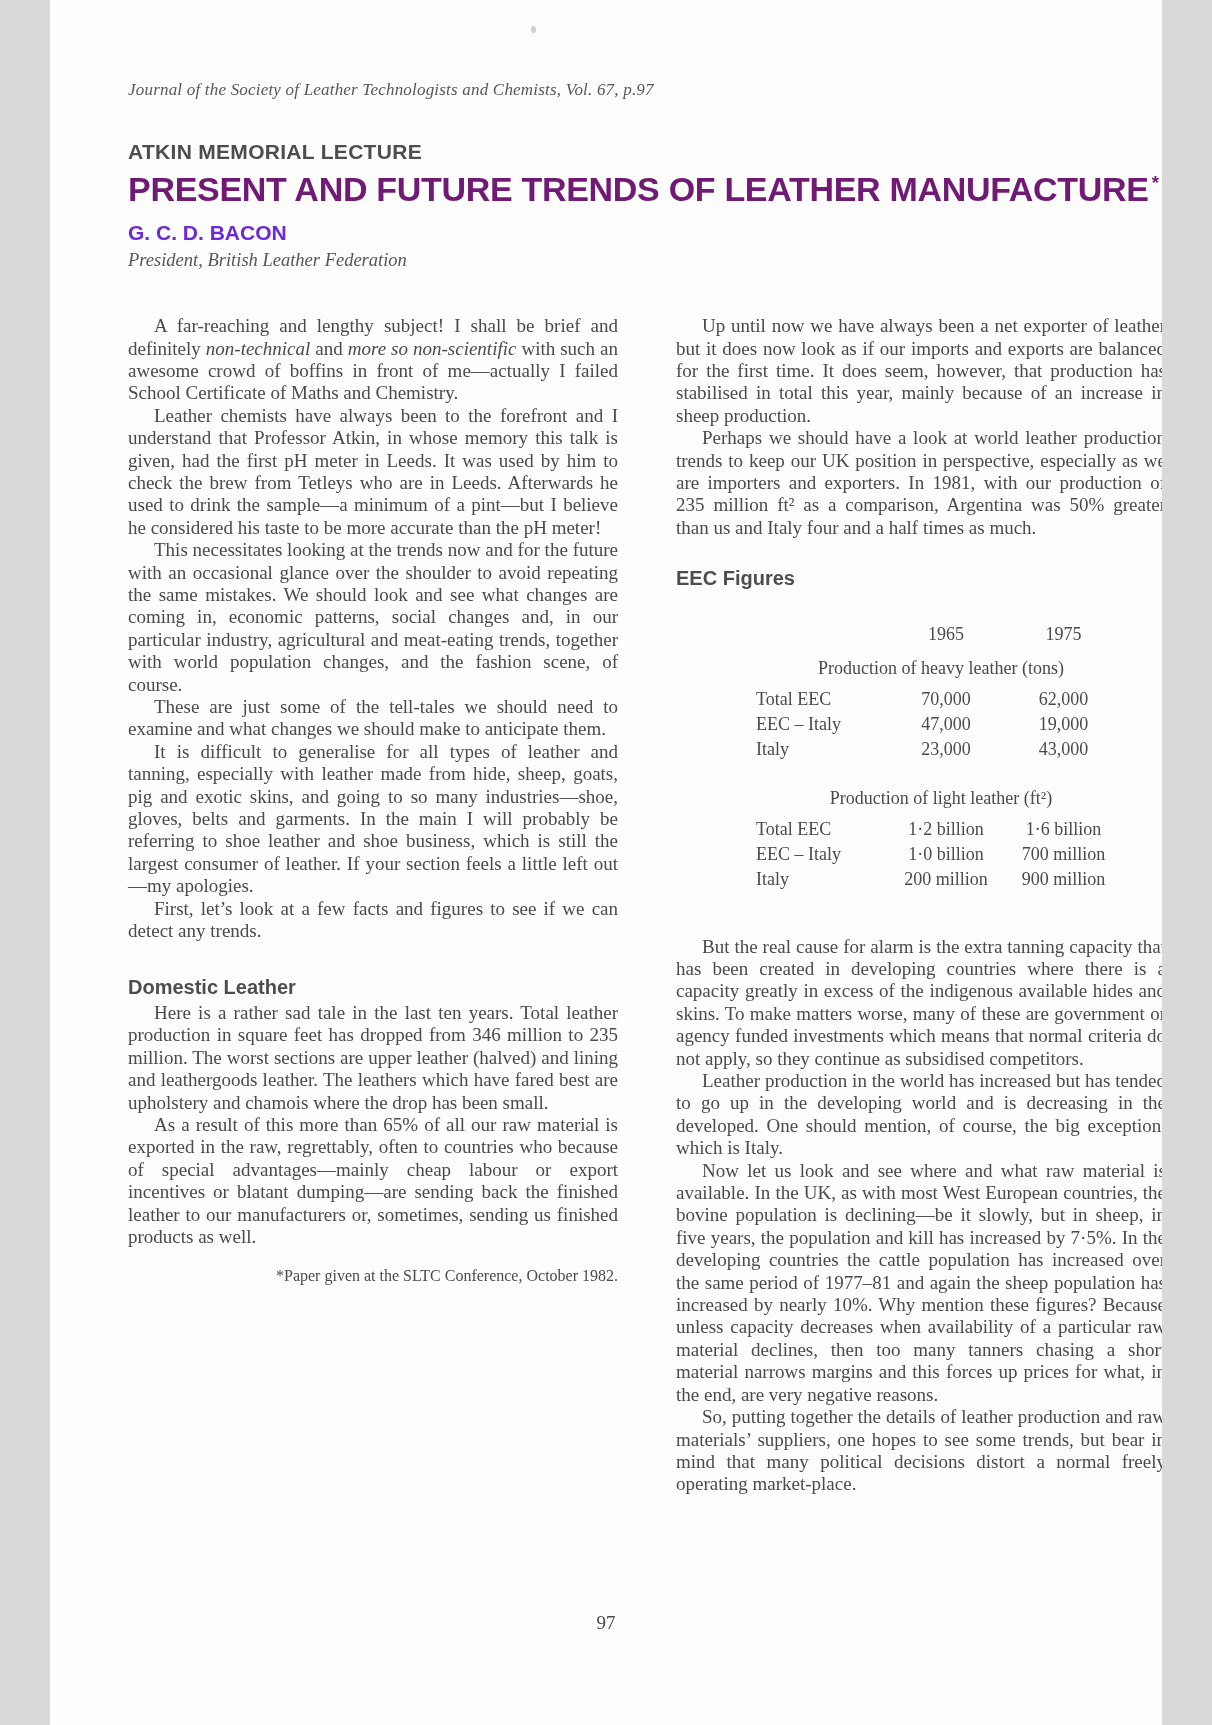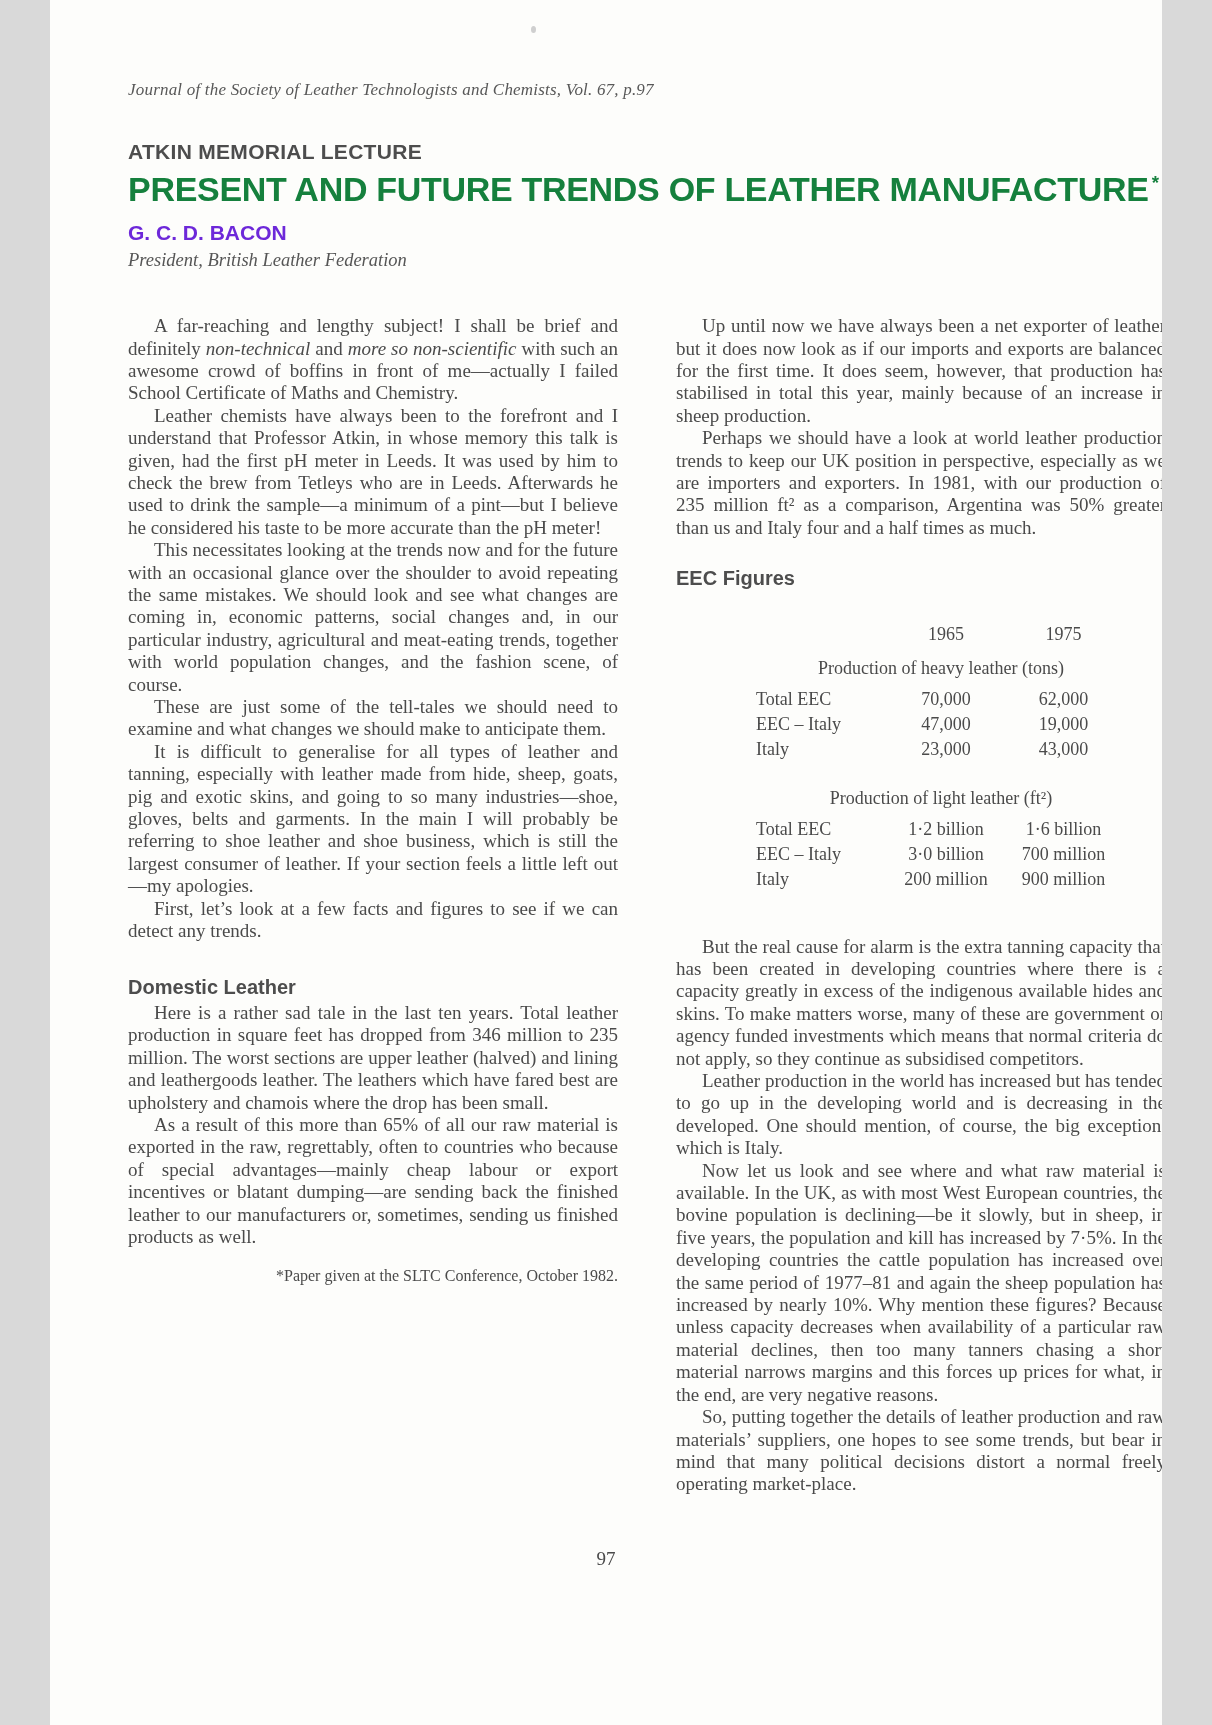--- a/index.html
+++ b/index.html
@@ -4,39 +4,39 @@
 <style>
   html,body{margin:0;padding:0;background:#d9d9d9;}
   .page{
     width:1112px;height:1725px;margin:0 auto;position:relative;
     background:#fdfdfb;overflow:hidden;box-sizing:border-box;
     font-family:"Liberation Serif","DejaVu Serif",serif;color:#4a4a4a;
   }
   .content{position:absolute;left:78px;top:80px;width:1038px;}
   .journal-line{font-style:italic;font-size:17px;letter-spacing:.2px;color:#585858;}
   .kicker{margin-top:40px;font-family:"Liberation Sans","DejaVu Sans",sans-serif;font-weight:700;font-size:21px;color:#4d4d4d;letter-spacing:.3px;}
-  .title{margin:6px 0 0 0;font-family:"Liberation Sans","DejaVu Sans",sans-serif;font-weight:700;font-size:34px;color:#15803d;letter-spacing:-.3px;line-height:1.15;}
+  .title{margin:6px 0 0 0;font-family:"Liberation Sans","DejaVu Sans",sans-serif;font-weight:700;font-size:34px;color:#701a75;letter-spacing:-.3px;line-height:1.15;}
   .title .star{font-size:.55em;vertical-align:super;margin-left:3px;}
   .author{margin-top:12px;font-family:"Liberation Sans","DejaVu Sans",sans-serif;font-weight:700;font-size:21px;color:#6d28d9;}
   .affiliation{margin-top:5px;font-style:italic;font-size:18.5px;color:#565656;}
   .columns{display:flex;gap:58px;margin-top:44px;}
   .col{width:490px;font-size:19px;line-height:22.4px;text-align:justify;color:#4a4a4a;}
   .col p{margin:0;text-indent:26px;}
   .col p em{font-style:italic;}
   .section-heading{margin:34px 0 3px 0;font-family:"Liberation Sans","DejaVu Sans",sans-serif;font-weight:700;font-size:20px;color:#4d4d4d;}
   .section-heading.eec{margin:28px 0 0 0;}
   .footnote{margin-top:18px;font-size:16px;text-align:right;padding-left:12px;line-height:20px;}
   .eec-table{margin:32px 0 0 80px;font-size:18px;color:#4a4a4a;}
   .t-years,.t-row{display:grid;grid-template-columns:135px 110px 125px;line-height:25px;}
   .t-num{text-align:center;}
   .t-label{text-align:left;}
   .t-caption{width:370px;text-align:center;margin:9px 0 7px 0;line-height:24px;}
   .t-caption.light{margin-top:24px;}
   .after-table{margin-top:44px;}
-  .page-number{position:absolute;top:1548px;left:0;width:100%;text-align:center;font-size:19px;color:#4a4a4a;}
+  .page-number{position:absolute;top:1612px;left:0;width:100%;text-align:center;font-size:19px;color:#4a4a4a;}
   .scan-speck{position:absolute;left:481px;top:26px;width:5px;height:7px;background:#cfcfcf;border-radius:50%;}
 </style>
 </head>
 <body>
 
 <div class="page">
   <div class="scan-speck"></div>
   <div class="content">
 
     <div class="journal-line">Journal of the Society of Leather Technologists and Chemists, Vol. 67, p.97</div>
@@ -99,21 +99,21 @@
           </div>
 
           <div class="t-caption light">Production of light leather (ft²)</div>
           <div class="t-row">
             <span class="t-label">Total EEC</span>
             <span class="t-num">1·2 billion</span>
             <span class="t-num">1·6 billion</span>
           </div>
           <div class="t-row">
             <span class="t-label">EEC – Italy</span>
-            <span class="t-num">3·0 billion</span>
+            <span class="t-num">1·0 billion</span>
             <span class="t-num">700 million</span>
           </div>
           <div class="t-row">
             <span class="t-label">Italy</span>
             <span class="t-num">200 million</span>
             <span class="t-num">900 million</span>
           </div>
         </div>
 
         <div class="after-table">

